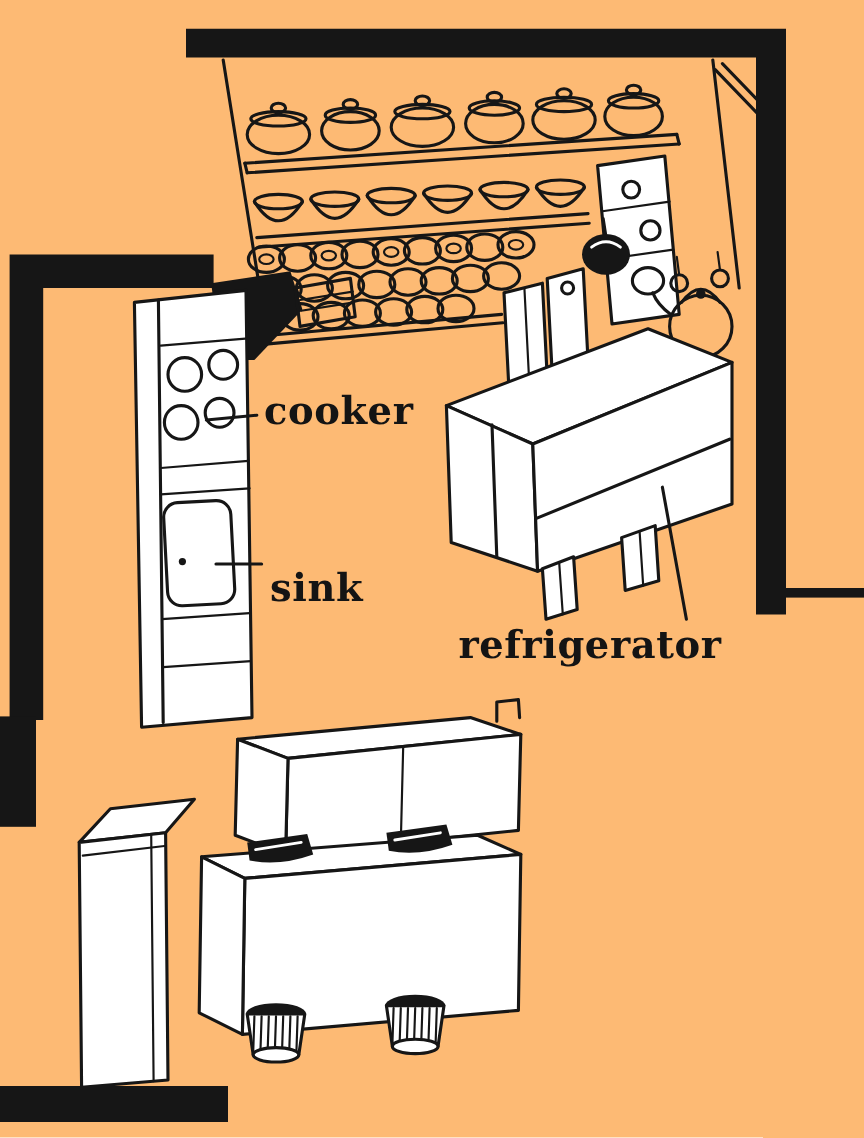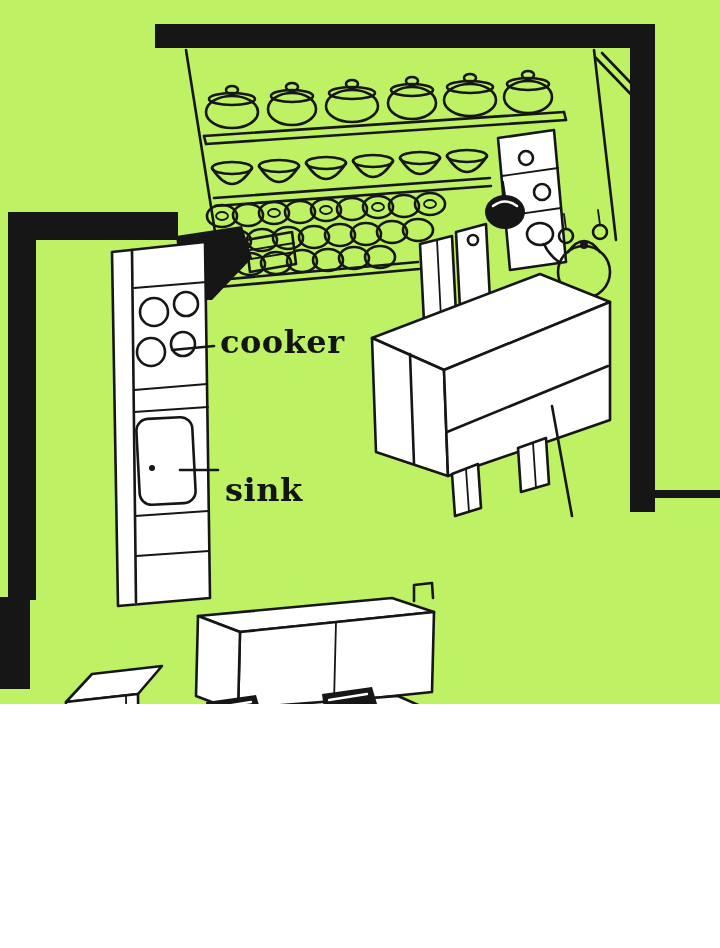--- a/index.html
+++ b/index.html
@@ -1,16 +1,16 @@
 <!DOCTYPE html>
 <html><head>
 <meta charset="utf-8">
 <style>
   html,body{margin:0;padding:0;background:#ffffff;}
-  .canvas{position:relative;width:720px;height:704px;background:#bef264;overflow:hidden;
+  .canvas{position:relative;width:720px;height:948px;background:#fdba74;overflow:hidden;
           font-family:"DejaVu Serif",serif;}
   .canvas svg{position:absolute;left:0;top:0;}
   
   svg .ln{stroke:#161616;stroke-width:2.6;fill:none;stroke-linecap:round;stroke-linejoin:round;}
   svg .thin{stroke:#161616;stroke-width:1.8;fill:none;stroke-linecap:round;}
   svg .ink{fill:#161616;stroke:none;}
   svg .wf{fill:#ffffff;stroke:#161616;stroke-width:2.6;stroke-linejoin:round;}
   svg .whl{stroke:#ffffff;stroke-width:2.4;fill:none;stroke-linecap:round;}
   .label{position:absolute;font-weight:700;font-size:32px;color:#141414;
          letter-spacing:0.5px;white-space:nowrap;line-height:1;}
@@ -243,13 +243,14 @@
 
     <g>
       <path class="ln" d="M214,346 L172,350"></path>
       <path class="ln" d="M218,470 L180,470"></path>
       <path class="ln" d="M572,516 L552,406"></path>
     </g>
   </svg>
 
   <div class="label" style="left:220px;top:326px;">cooker</div>
   <div class="label" style="left:225px;top:450px;margin-top:24px;">sink</div>
+  <div class="label" style="left:382px;top:521px;">refrigerator</div>
 </div>
 
 </body></html>

